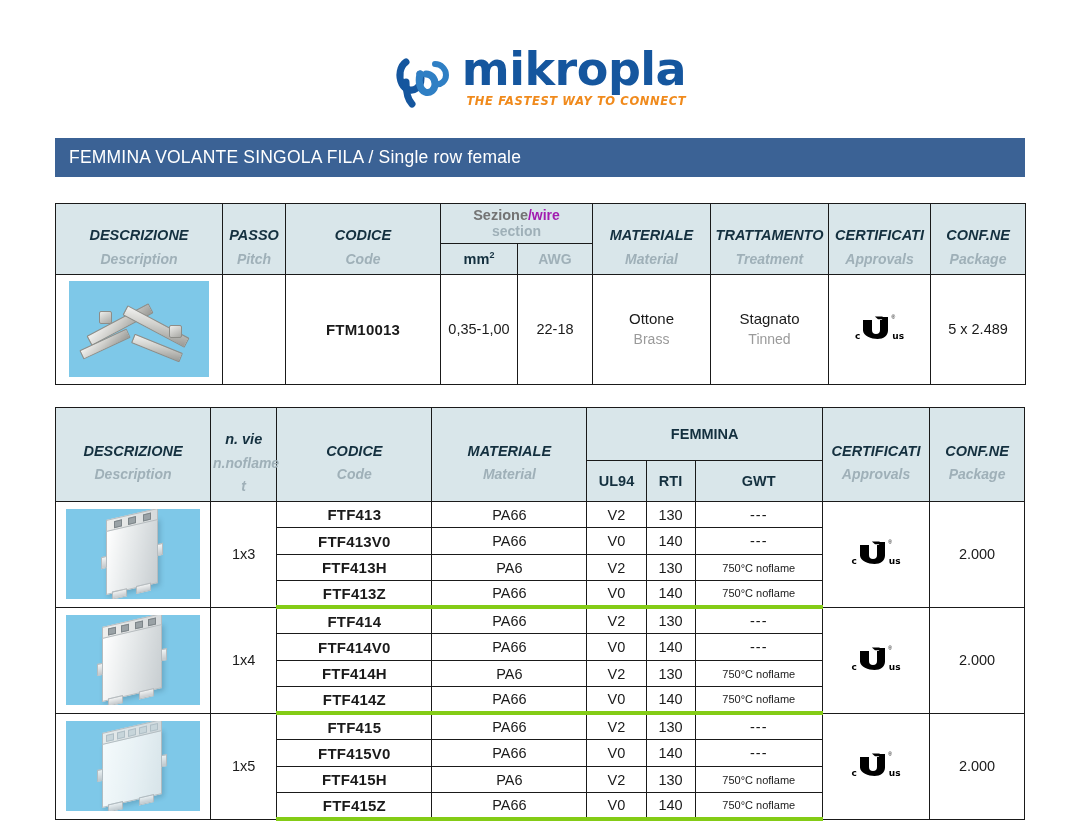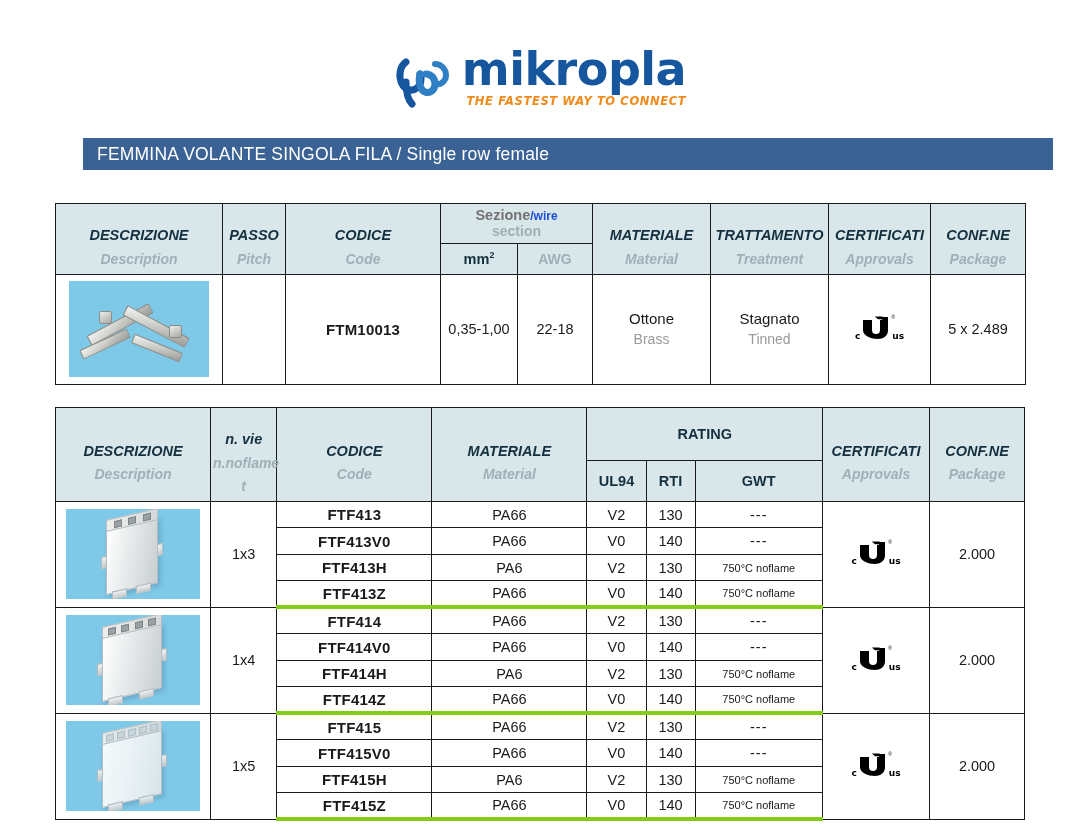--- a/index.html
+++ b/index.html
@@ -57,25 +57,24 @@
     color: #f08a1c;
     margin-top: 3px;
   }
 
   
   .banner {
     position: absolute;
     left: 55px;
     top: 138px;
     width: 970px;
-    height: 32px;
+    height: 39px;
     background: #3b6295;
     display: flex;
     align-items: center;
-    margin-left: 28px;
   }
   .banner-title {
     color: #ffffff;
     font-size: 17.5px;
     font-weight: normal;
     padding-left: 14px;
     letter-spacing: 0.2px;
   }
 
   
@@ -310,21 +309,21 @@
       </th>
       <th rowspan="2" class="hdr-stack">
         <span class="hdr-it">PASSO</span>
         <span class="hdr-en">Pitch</span>
       </th>
       <th rowspan="2" class="hdr-stack">
         <span class="hdr-it">CODICE</span>
         <span class="hdr-en">Code</span>
       </th>
       <th colspan="2" class="hdr-group">
-        <span style="font-size:14.5px;color:#737373;">Sezione</span><span style="font-size:12px;color:#1d4ed8;">/wire</span><br>
+        <span style="font-size:14.5px;color:#737373;">Sezione</span><span style="font-size:14px;color:#a21caf;">/wire</span><br>
         <span style="font-size:14px;color:#9fb0b8;">section</span>
       </th>
       <th rowspan="2" class="hdr-stack">
         <span class="hdr-it">MATERIALE</span>
         <span class="hdr-en">Material</span>
       </th>
       <th rowspan="2" class="hdr-stack">
         <span class="hdr-it">TRATTAMENTO</span>
         <span class="hdr-en">Treatment</span>
       </th>
@@ -413,21 +412,21 @@
       </th>
       <th rowspan="2" class="hdr-stack">
         <span class="hdr-it">CODICE</span>
         <span class="hdr-en">Code</span>
       </th>
       <th rowspan="2" class="hdr-stack">
         <span class="hdr-it">MATERIALE</span>
         <span class="hdr-en">Material</span>
       </th>
       <th colspan="3" class="hdr-group">
-        <span class="hdr-it" style="display:inline;">RATING</span>
+        <span class="hdr-it" style="display:inline;">FEMMINA</span>
       </th>
       <th rowspan="2" class="hdr-stack">
         <span class="hdr-it">CERTIFICATI</span>
         <span class="hdr-en">Approvals</span>
       </th>
       <th rowspan="2" class="hdr-stack">
         <span class="hdr-it">CONF.NE</span>
         <span class="hdr-en">Package</span>
       </th>
     </tr>

